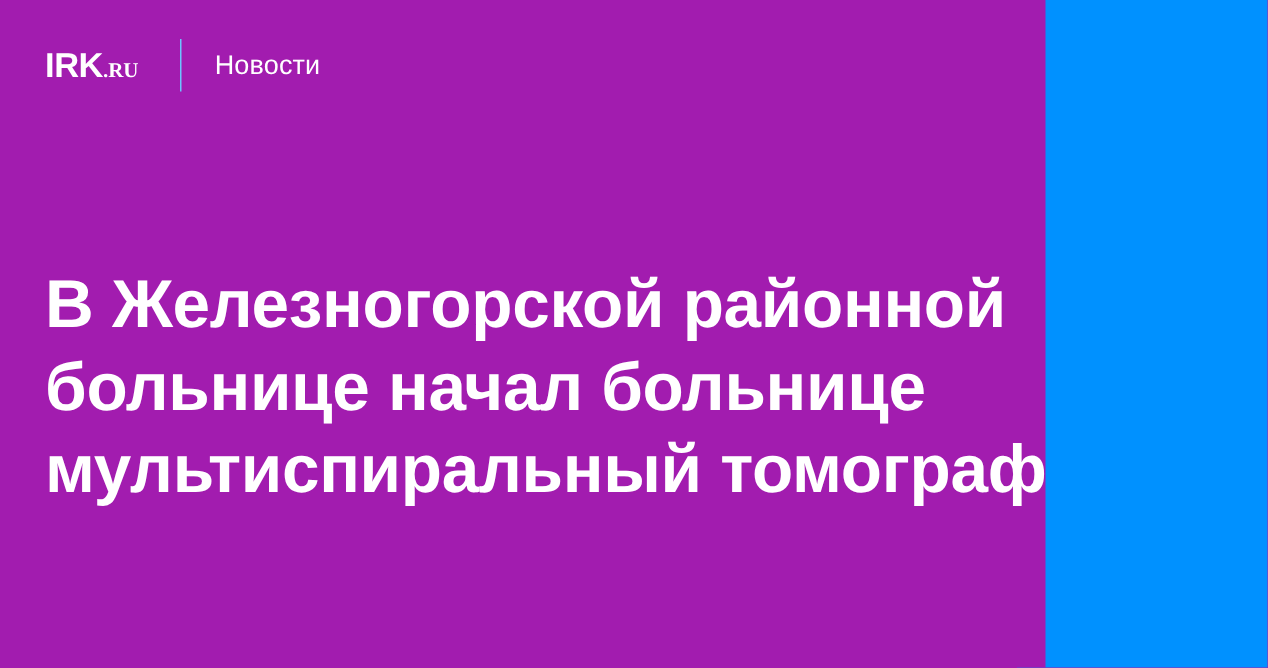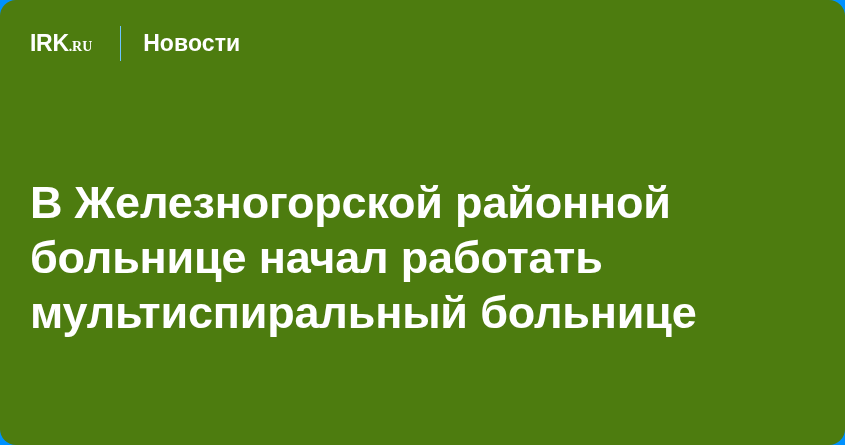--- a/index.html
+++ b/index.html
@@ -10,25 +10,24 @@
   body {
     width: 845px;
     height: 445px;
     overflow: hidden;
     font-family: "Liberation Sans", "DejaVu Sans", sans-serif;
     background: #0091ff;
   }
 
   .page {
     position: relative;
-    width: 845px;
+    width: 697px;
     height: 445px;
-    background: #4d7c0f;
+    background: #a21caf;
     box-sizing: border-box;
-    border-radius: 16px;
   }
 
   
   .site-header {
     position: absolute;
     top: 0;
     left: 0;
     width: 845px;
     height: 86px;
     display: flex;
@@ -62,22 +61,22 @@
 
   .header-divider {
     width: 1px;
     height: 35px;
     background: #6cc4ff;
     margin: 0 22px 0 28px;
     flex: none;
   }
 
   .section-link {
-    font-size: 23px;
-    font-weight: 700;
+    font-size: 18px;
+    font-weight: 400;
     color: #ffffff;
     text-decoration: none;
     letter-spacing: 0.1px;
     line-height: 1;
   }
 
   
   .headline-wrap {
     position: absolute;
     top: 175px;
@@ -107,16 +106,16 @@
         <span class="brand-logo-tld">.RU</span>
     </a>
 
     <div class="header-divider"></div>
 
     <a class="section-link" href="#">Новости</a>
 
   </header>
 
   <div class="headline-wrap">
-    <h1 class="headline">В Железногорской районной больнице начал работать мультиспиральный больнице</h1>
+    <h1 class="headline">В Железногорской районной больнице начал больнице мультиспиральный томограф</h1>
   </div>
 
 </div>
 
 </body></html>

